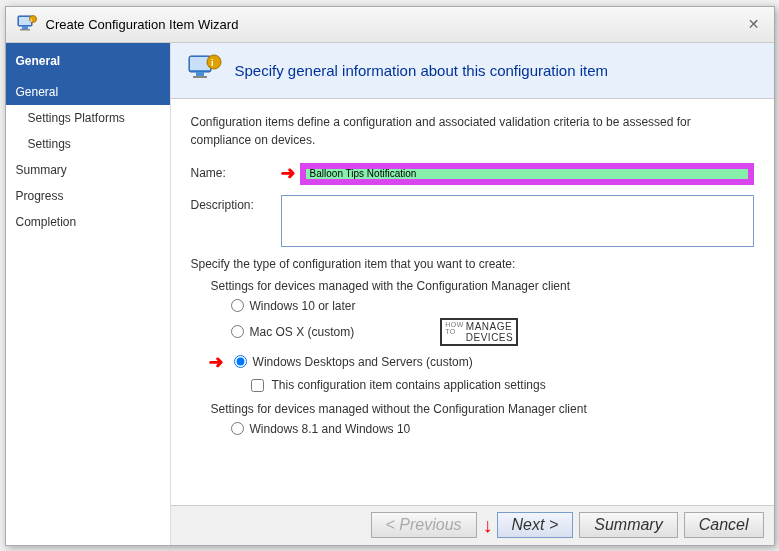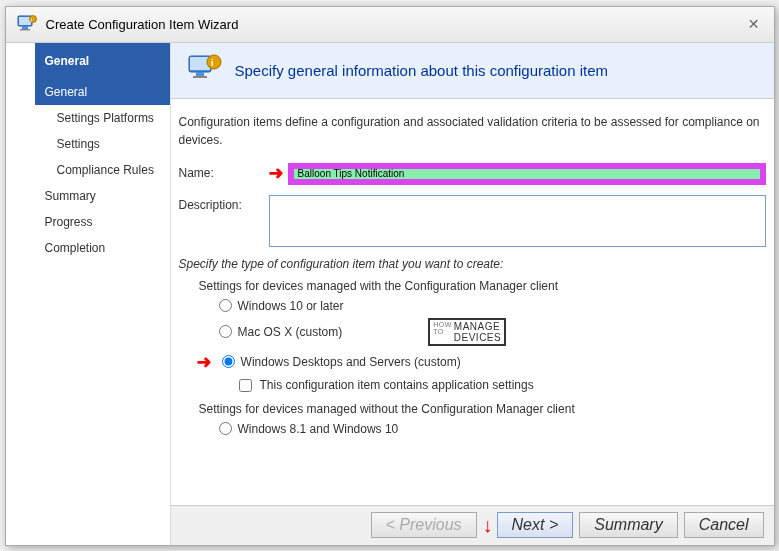--- a/index.html
+++ b/index.html
@@ -56,21 +56,20 @@
       display: flex;
       flex: 1;
       overflow: hidden;
     }
     .sidebar {
       width: 165px;
       background: #fff;
       border-right: 1px solid #ddd;
       display: flex;
       flex-direction: column;
-      padding-left: 29px;
     }
     .sidebar-header {
       background: #2b5ea8;
       color: #fff;
       padding: 8px 10px;
       font-size: 12px;
       font-weight: bold;
       height: 36px;
       display: flex;
       align-items: center;
@@ -111,21 +110,21 @@
       width: 36px;
       height: 36px;
     }
     .main-header-title {
       font-size: 15px;
       color: #003399;
       font-weight: normal;
     }
     .main-body {
       flex: 1;
-      padding: 14px 8px;
+      padding: 14px 20px;
       overflow-y: auto;
     }
     .description-text {
       font-size: 12px;
       color: #333;
       margin-bottom: 14px;
       line-height: 1.5;
     }
     .form-row {
       display: flex;
@@ -156,21 +155,20 @@
       font-size: 12px;
       outline: none;
       resize: none;
       background: #fff;
     }
     .section-label {
       font-size: 12px;
       color: #333;
       margin-bottom: 8px;
       margin-top: 10px;
-      font-style: italic;
     }
     .section-sub-label {
       font-size: 12px;
       color: #333;
       margin-left: 20px;
       margin-bottom: 6px;
     }
     .radio-item {
       display: flex;
       align-items: center;
@@ -274,23 +272,20 @@
       </div>
       <div class="sidebar-item active">
         <span>General</span>
       </div>
       <div class="sidebar-item sub">
         <span>Settings Platforms</span>
       </div>
       <div class="sidebar-item sub">
         <span>Settings</span>
       </div>
-      <div class="sidebar-item sub">
-        <span>Compliance Rules</span>
-      </div>
       <div class="sidebar-item top-level">
         <span>Summary</span>
       </div>
       <div class="sidebar-item top-level">
         <span>Progress</span>
       </div>
       <div class="sidebar-item top-level">
         <span>Completion</span>
       </div>
     </div>

